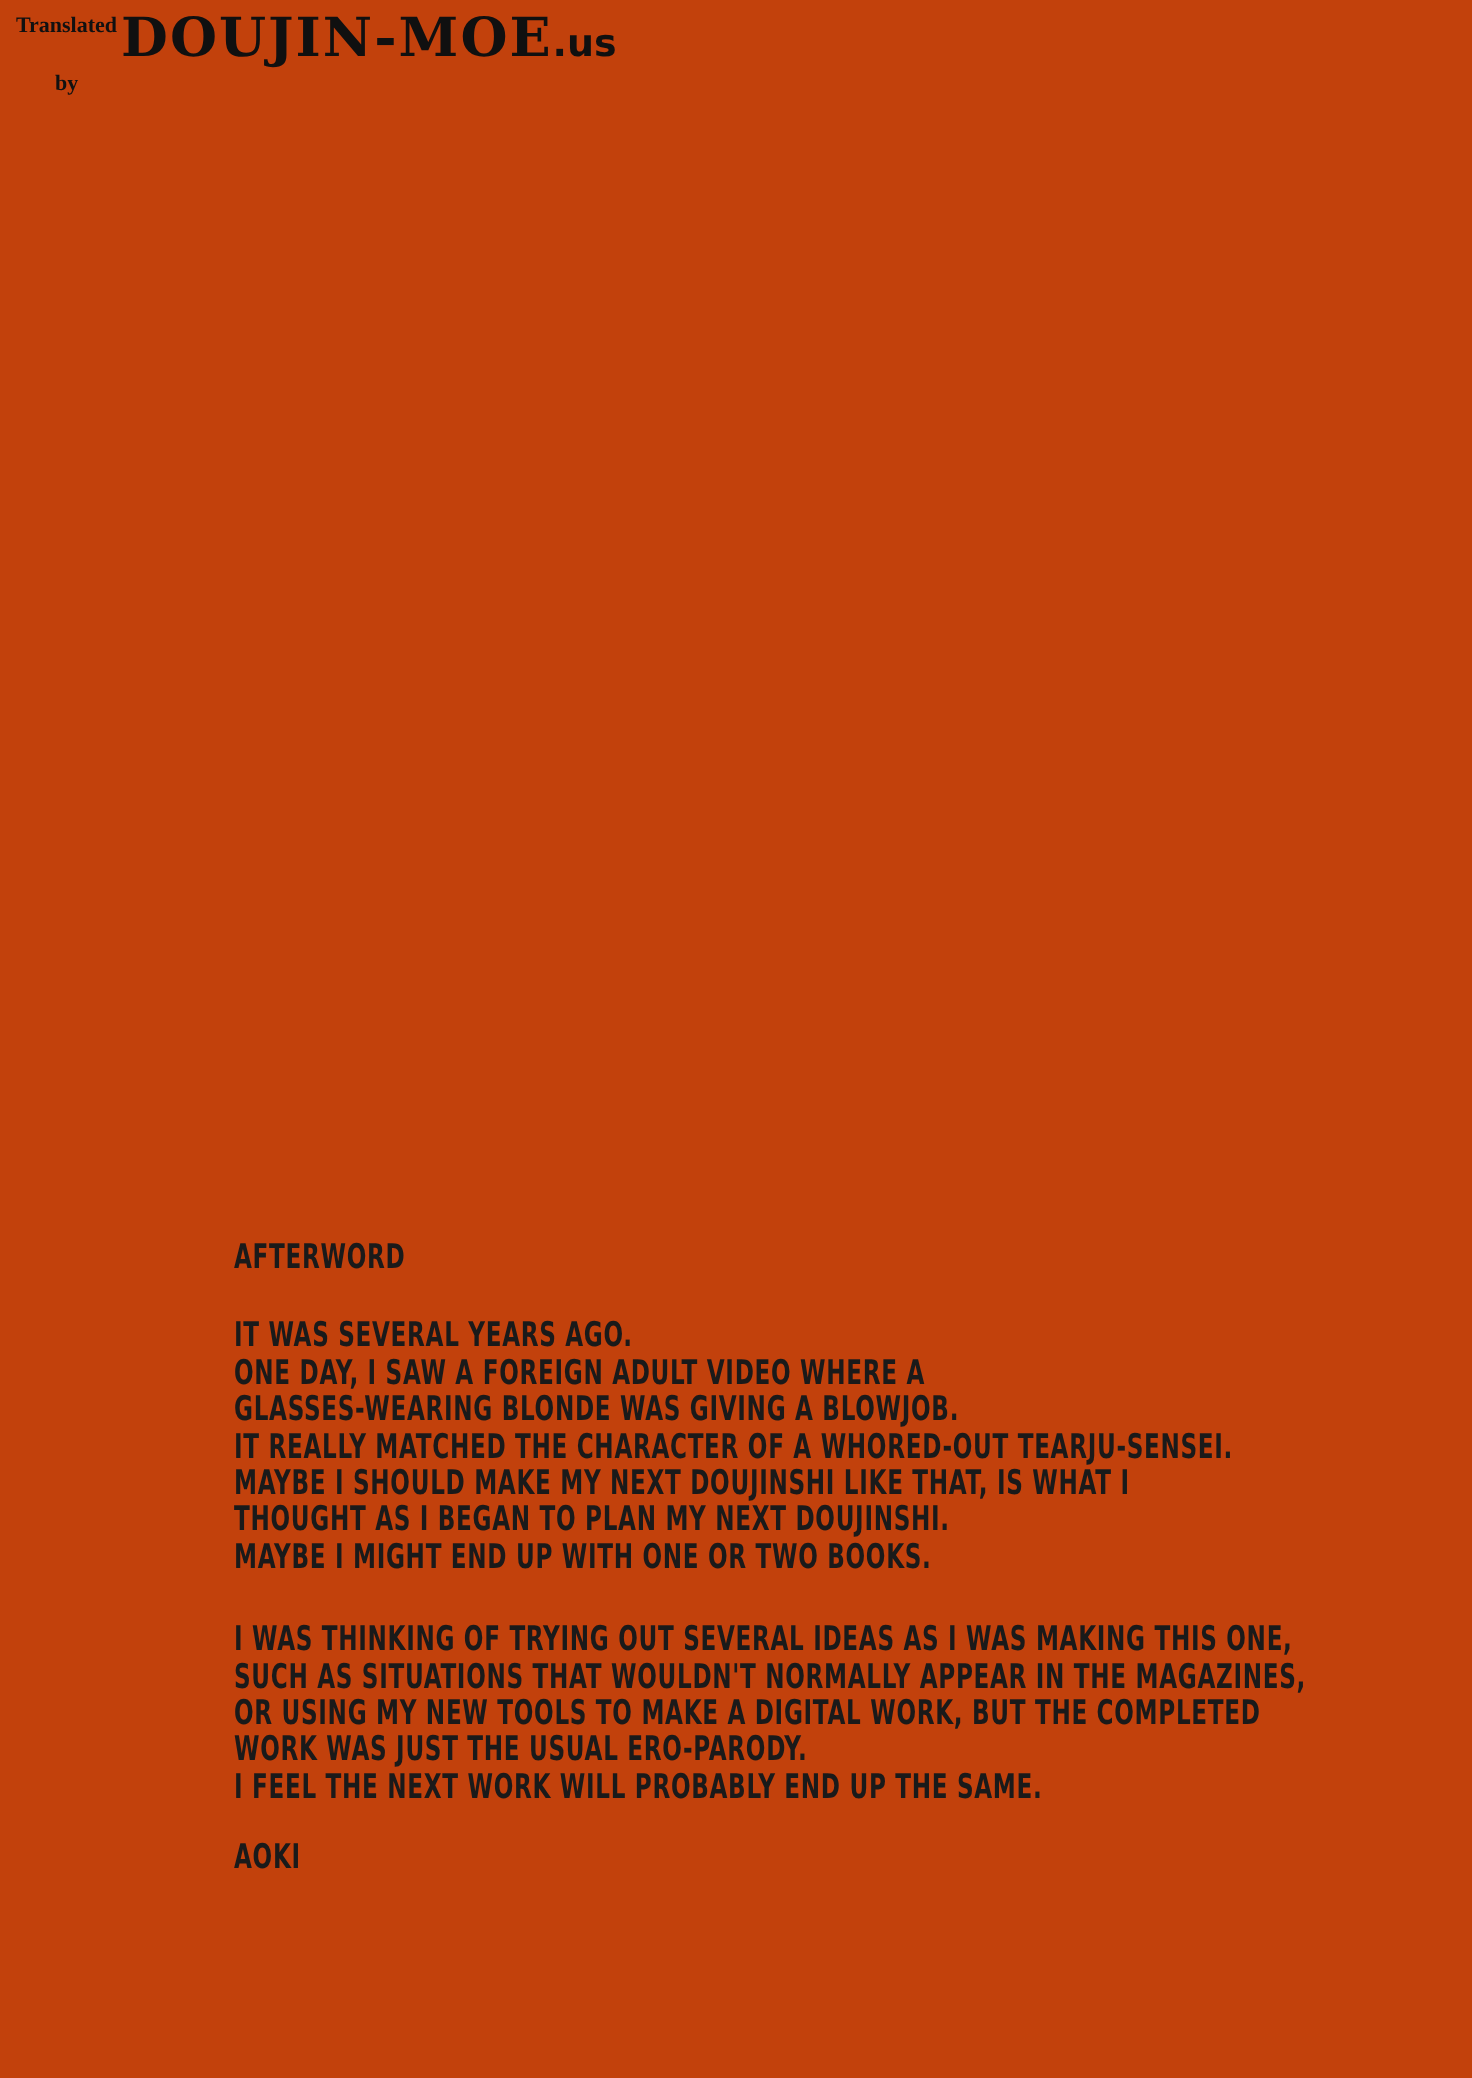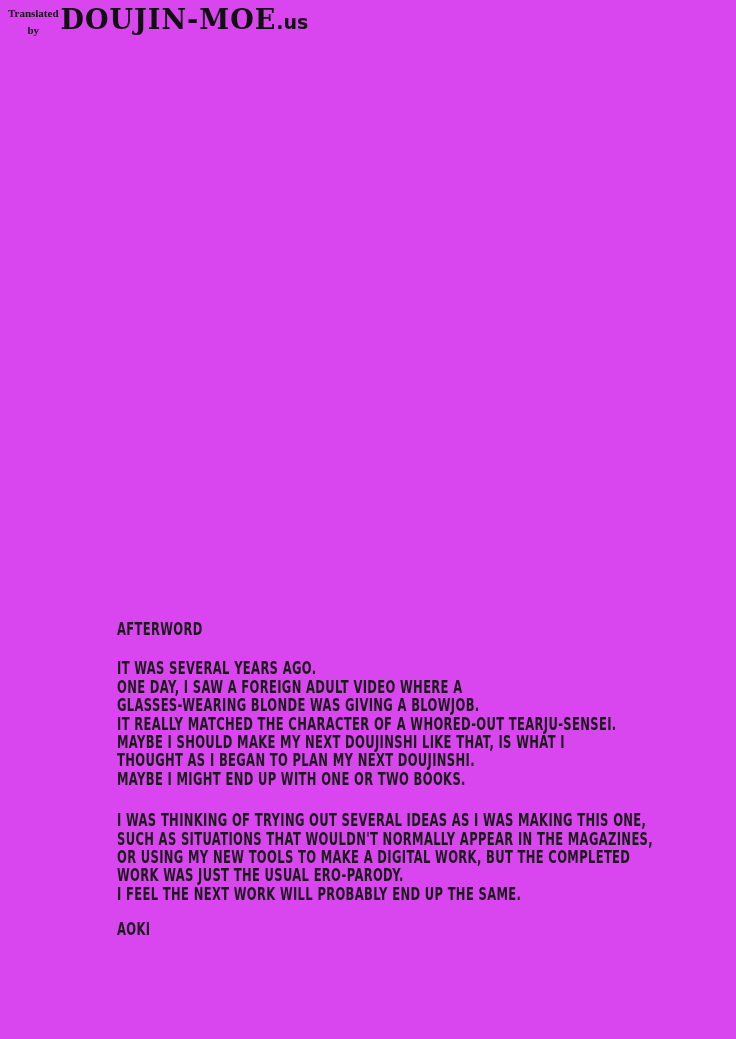--- a/index.html
+++ b/index.html
@@ -4,21 +4,21 @@
 <style>
   html, body {
     margin: 0;
     padding: 0;
     background: #ffffff;
   }
   .page {
     position: relative;
     width: 736px;
     height: 1039px;
-    background: #d946ef;
+    background: #c2410c;
     overflow: hidden;
     font-family: "DejaVu Sans", sans-serif;
   }
 
   
   .credit {
     position: absolute;
     top: 5px;
     left: 8px;
     display: flex;
@@ -28,21 +28,21 @@
   .credit-small {
     font-family: "Liberation Serif", serif;
     font-weight: bold;
     font-size: 11px;
     line-height: 11px;
     text-align: center;
     padding-top: 3px;
   }
   .credit-small .by {
     display: block;
-    margin-top: 6px;
+    margin-top: 18px;
   }
   .logo {
     margin-left: 2px;
     white-space: nowrap;
   }
   .logo-main {
     font-family: "DejaVu Serif", serif;
     font-weight: bold;
     font-size: 27px;
     line-height: 30px;

